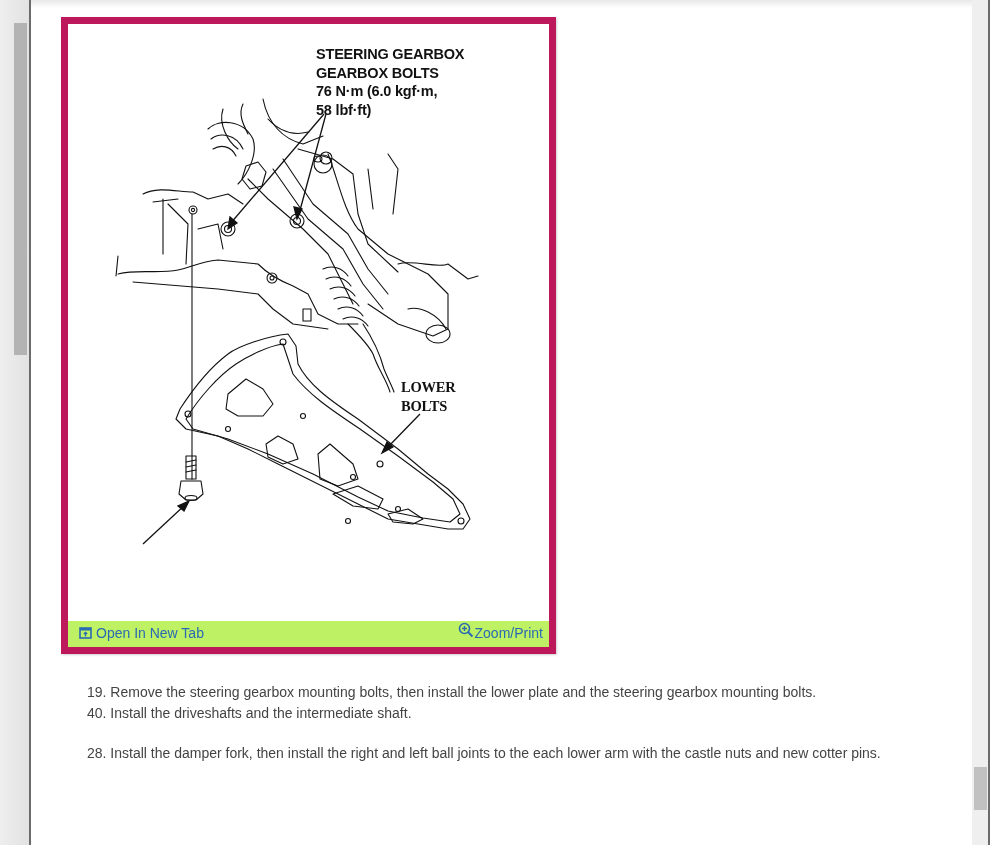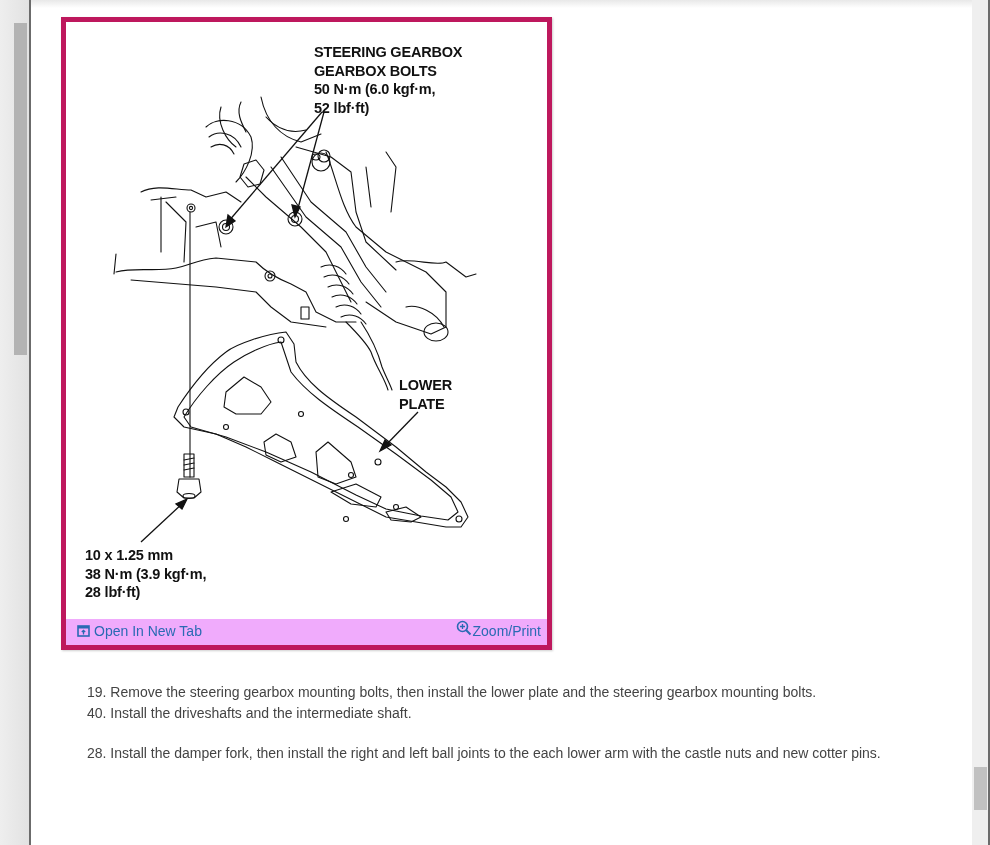--- a/index.html
+++ b/index.html
@@ -34,25 +34,25 @@
   }
   .right-thumb {
     position:absolute; left:974px; top:767px; width:13px; height:43px; background:#c1c1c1;
   }
   .right-edge {
     position:absolute; left:988px; top:0; width:2px; height:845px; background:#6b6b6b;
   }
   
   .figure-card {
     position:absolute; left:61px; top:17px; width:481px; height:623px;
-    border:5px solid #be185d; box-shadow:1px 1px 2px #cfcfcf; background:#fff;
+    border:7px solid #be185d; box-shadow:1px 1px 2px #cfcfcf; background:#fff;
   }
   .figure-img { position:absolute; left:0; top:0; width:481px; height:597px; }
   .figure-footer {
-    position:absolute; left:0; top:597px; width:481px; height:26px; background:#f0abfc;
+    position:absolute; left:0; top:597px; width:481px; height:26px; background:#bef264;
     font-size:14px; color:#2a6ab3;
   }
   .footer-link { position:absolute; top:4px; display:flex; align-items:center; gap:4px; cursor:pointer; }
   .open-tab { left:11px; }
   .zoom-print { right:6px; }
   .lbl {
     position:absolute; font-weight:bold; font-size:14.5px; line-height:18.5px; color:#111;
     font-family:"Liberation Sans", sans-serif; letter-spacing:-0.2px;
   }
   
@@ -157,31 +157,26 @@
       <line x1="75" y1="520" x2="118" y2="480"></line>
       <polygon points="121,477 116,487 110,482"></polygon>
       <line x1="352" y1="390" x2="318" y2="425"></line>
       <polygon points="314,429 319,418 325,423"></polygon>
     </g>
   </svg>
 
   <div class="lbl" style="left:248px; top:21px;">
     <div>STEERING GEARBOX</div>
     <div>GEARBOX BOLTS</div>
-    <div>50 N·m (6.0 kgf·m,</div>
-    <div>52 lbf·ft)</div>
+    <div>76 N·m (6.0 kgf·m,</div>
+    <div>58 lbf·ft)</div>
   </div>
-  <div class="lbl" style="left:333px; top:354px;">
+  <div class="lbl" style="left:333px; top:354px;font-family:Liberation Serif, serif;">
     <div>LOWER</div>
-    <div>PLATE</div>
-  </div>
-  <div class="lbl" style="left:19px; top:524px;">
-    <div>10 x 1.25 mm</div>
-    <div>38 N·m (3.9 kgf·m,</div>
-    <div>28 lbf·ft)</div>
+    <div>BOLTS</div>
   </div>
 
   <div class="figure-footer">
     <div class="footer-link open-tab">
       <svg width="13" height="12" viewBox="0 0 13 12">
         <rect x="1" y="1" width="11" height="10" fill="none" stroke="#2a6ab3" stroke-width="1.6"></rect>
         <rect x="1" y="1" width="11" height="2.5" fill="#2a6ab3"></rect>
         <path d="M6.5 9.5 L6.5 5.5 M4.8 7 L6.5 5.3 L8.2 7" stroke="#2a6ab3" stroke-width="1.3" fill="none"></path>
       </svg>
       <span>Open In New Tab</span>

